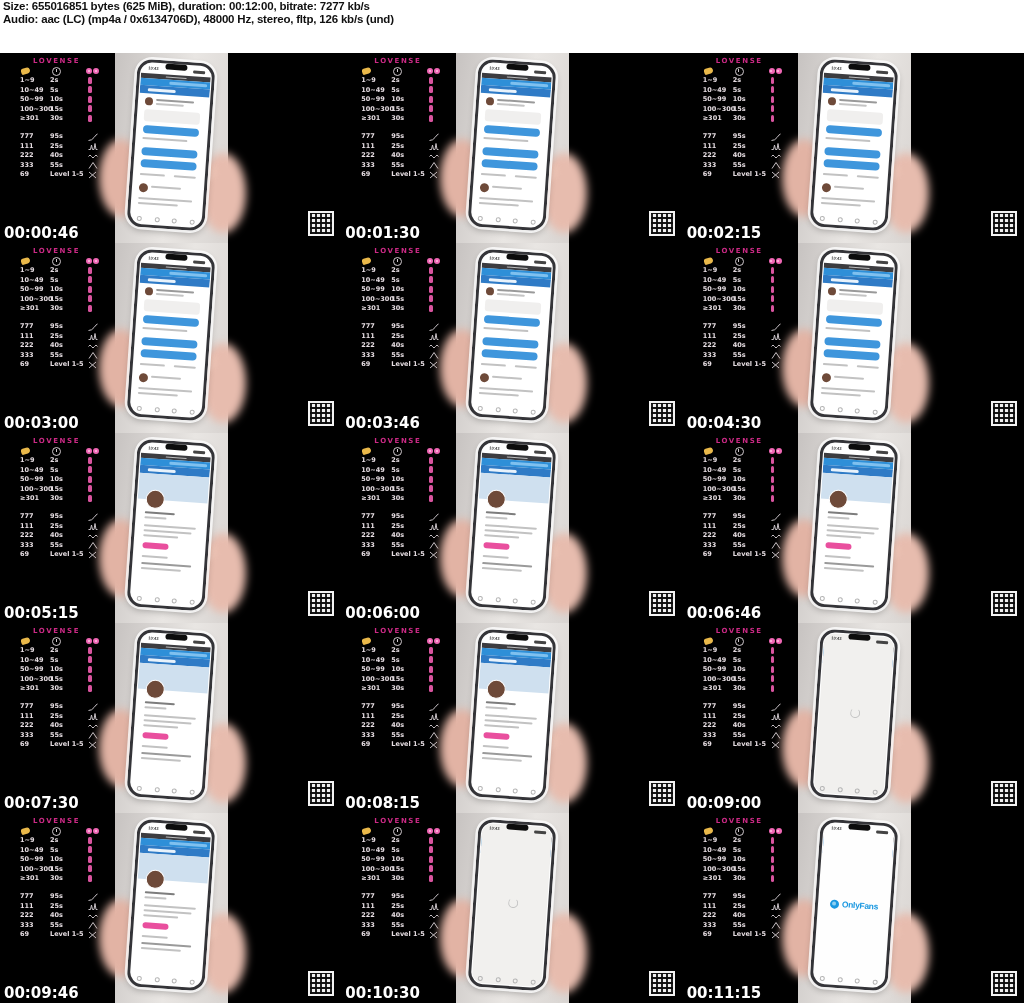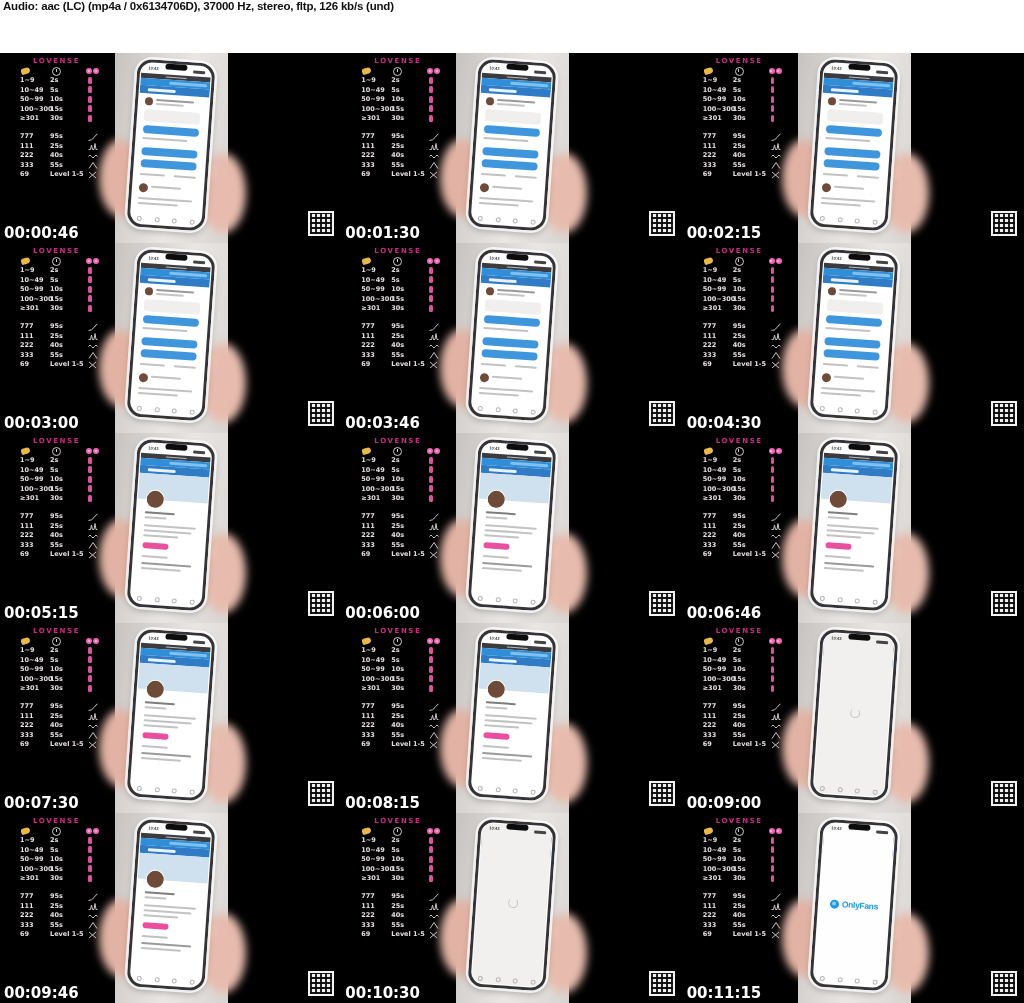--- a/index.html
+++ b/index.html
@@ -117,21 +117,22 @@
   .qr::before{content:"";position:absolute;left:2px;top:2px;right:2px;bottom:2px;
       background:repeating-linear-gradient(90deg,rgba(10,10,10,.9) 0 2px,transparent 2px 5px),
                  repeating-linear-gradient(0deg,#161616 0 2px,#efefef 2px 5px);}
   .ts{position:absolute;left:4px;bottom:1px;font-family:"DejaVu Sans",sans-serif;
       font-weight:bold;font-size:15px;color:#fff;letter-spacing:0;}
 </style>
 </head>
 <body>
 
 <div class="infoheader">
-  <div class="line">Audio: aac (LC) (mp4a / 0x6134706D), 37000 Hz, stereo, fltp, 126 kb/s (und)</div>
+  <div class="line">Size: 655016851 bytes (625 MiB), duration: 00:12:00, bitrate: 7277 kb/s</div>
+  <div class="line">Audio: aac (LC) (mp4a / 0x6134706D), 48000 Hz, stereo, fltp, 126 kb/s (und)</div>
 </div>
 
 <div class="grid">
   <div class="cell" style="left: 0px; top: 0px;">
     <div class="sidebar">
       <div class="brand">LOVENSE</div>
       <div class="icnrow">
         <span class="i-tip"></span>
         <span class="i-clock"></span>
         <span class="i-toy"></span>

